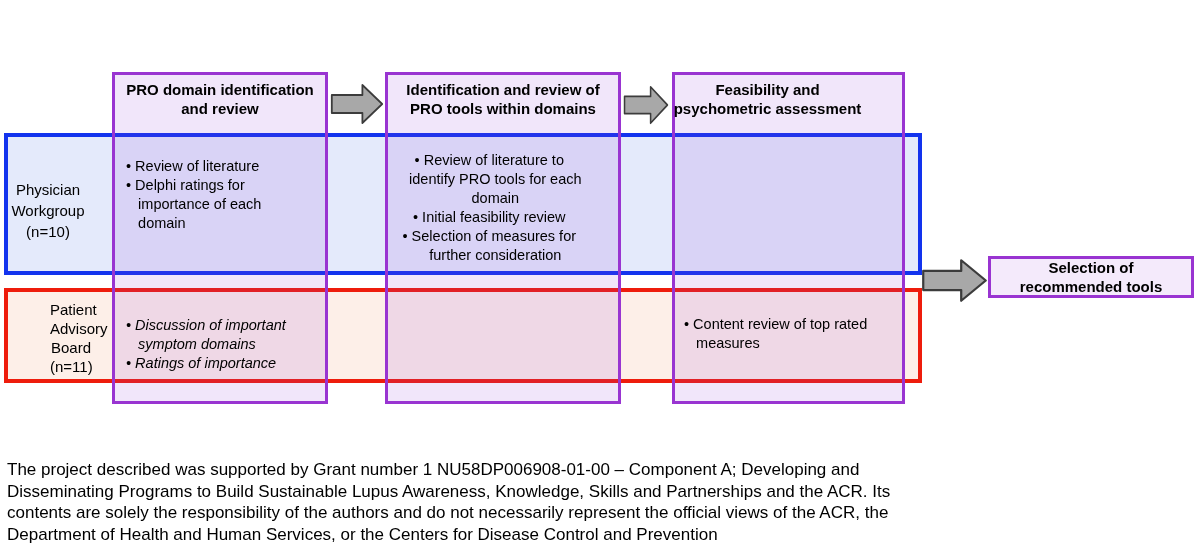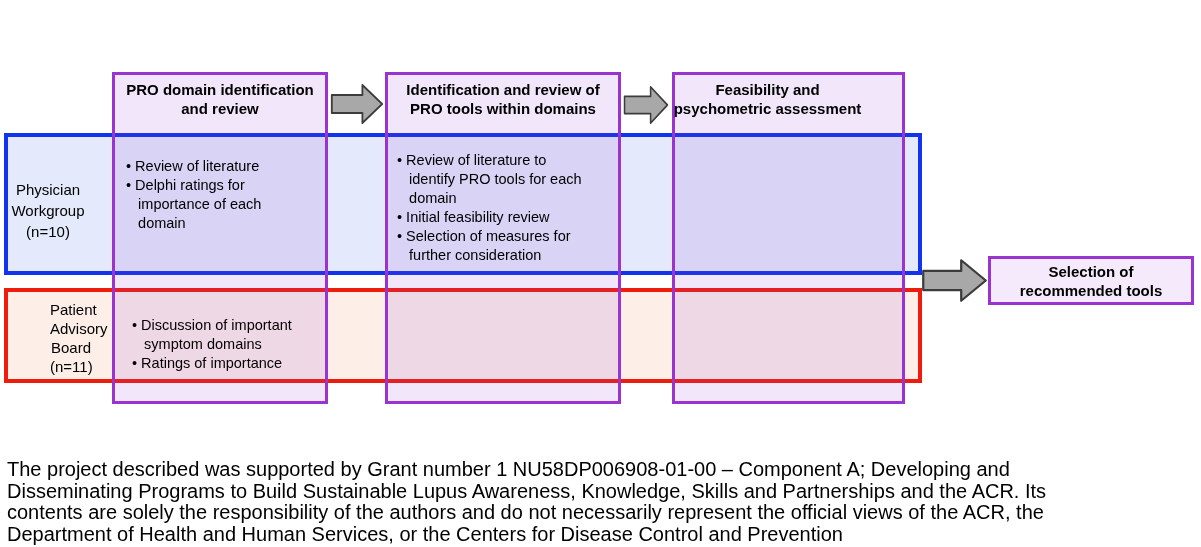--- a/index.html
+++ b/index.html
@@ -23,37 +23,37 @@
   #hdr-1{left:112px;width:216px;}
   #hdr-2{left:385px;width:236px;}
   #hdr-3{left:672px;width:191px;}
   
   .row-label{left:4px;width:88px;z-index:5;font-size:15px;text-align:center;white-space:pre-line;}
   #label-physician{top:179px;line-height:21px;}
   #label-patient{top:300px;line-height:19px;padding-left:46px;}
   
   .cell{z-index:5;font-size:14.5px;line-height:19px;white-space:pre;}
   #cell-r1c1{left:126px;top:157px;}
-  #cell-r1c2{left:397px;top:151px;}
+  #cell-r1c2{left:397px;top:151px;text-align:center;}
   #cell-r1c3{left:684px;top:151px;}
-  #cell-r2c1{left:132px;top:316px;}
+  #cell-r2c1{left:126px;top:316px;font-style:italic;}
   #cell-r2c2{left:397px;top:316px;}
   #cell-r2c3{left:684px;top:315px;}
   
   .arrow{z-index:4;}
   #arrow-1{left:330px;top:82px;width:54px;height:44px;}
   #arrow-2{left:623px;top:84px;width:46px;height:42px;}
   #arrow-3{left:921px;top:257px;width:67px;height:47px;}
   .arrow svg{display:block;width:100%;height:100%;}
   
-  #result-box{left:988px;top:256px;width:206px;height:49px;border:3px solid #9934d1;background:#f4eafb;
+  #result-box{left:988px;top:256px;width:206px;height:42px;border:3px solid #9934d1;background:#f4eafb;
     z-index:3;display:flex;align-items:center;justify-content:center;text-align:center;
     font-weight:bold;font-size:15px;line-height:19px;white-space:pre-line;}
   
-  #footer{left:7px;top:459px;font-size:20px;line-height:21.5px;white-space:pre;z-index:6;}
+  #footer{left:7px;top:459px;font-size:17px;line-height:21.5px;white-space:pre;z-index:6;}
 </style>
 </head>
 <body>
 
 <div id="stage">
 
 
   <div class="abs row-band" id="row-physician"></div>
   <div class="abs row-band" id="row-patient"></div>
 
@@ -82,20 +82,22 @@
    domain</div>
   <div class="abs cell" id="cell-r1c2">• Review of literature to
    identify PRO tools for each
    domain
 • Initial feasibility review
 • Selection of measures for
    further consideration</div>
   <div class="abs cell" id="cell-r2c1">• Discussion of important
    symptom domains
 • Ratings of importance</div>
+  <div class="abs cell" id="cell-r2c3">• Content review of top rated
+   measures</div>
 
   <div class="abs arrow" id="arrow-1">
     <svg viewBox="0 0 60 44" preserveAspectRatio="none">
       <path d="M2,13 H36 V3 L58,22 L36,41 V31 H2 Z" fill="#a8a8a8" stroke="#3c3c3c" stroke-width="2" stroke-linejoin="round"></path>
     </svg>
   </div>
   <div class="abs arrow" id="arrow-2">
     <svg viewBox="0 0 60 44" preserveAspectRatio="none">
       <path d="M2,13 H36 V3 L58,22 L36,41 V31 H2 Z" fill="#a8a8a8" stroke="#3c3c3c" stroke-width="2" stroke-linejoin="round"></path>
     </svg>

